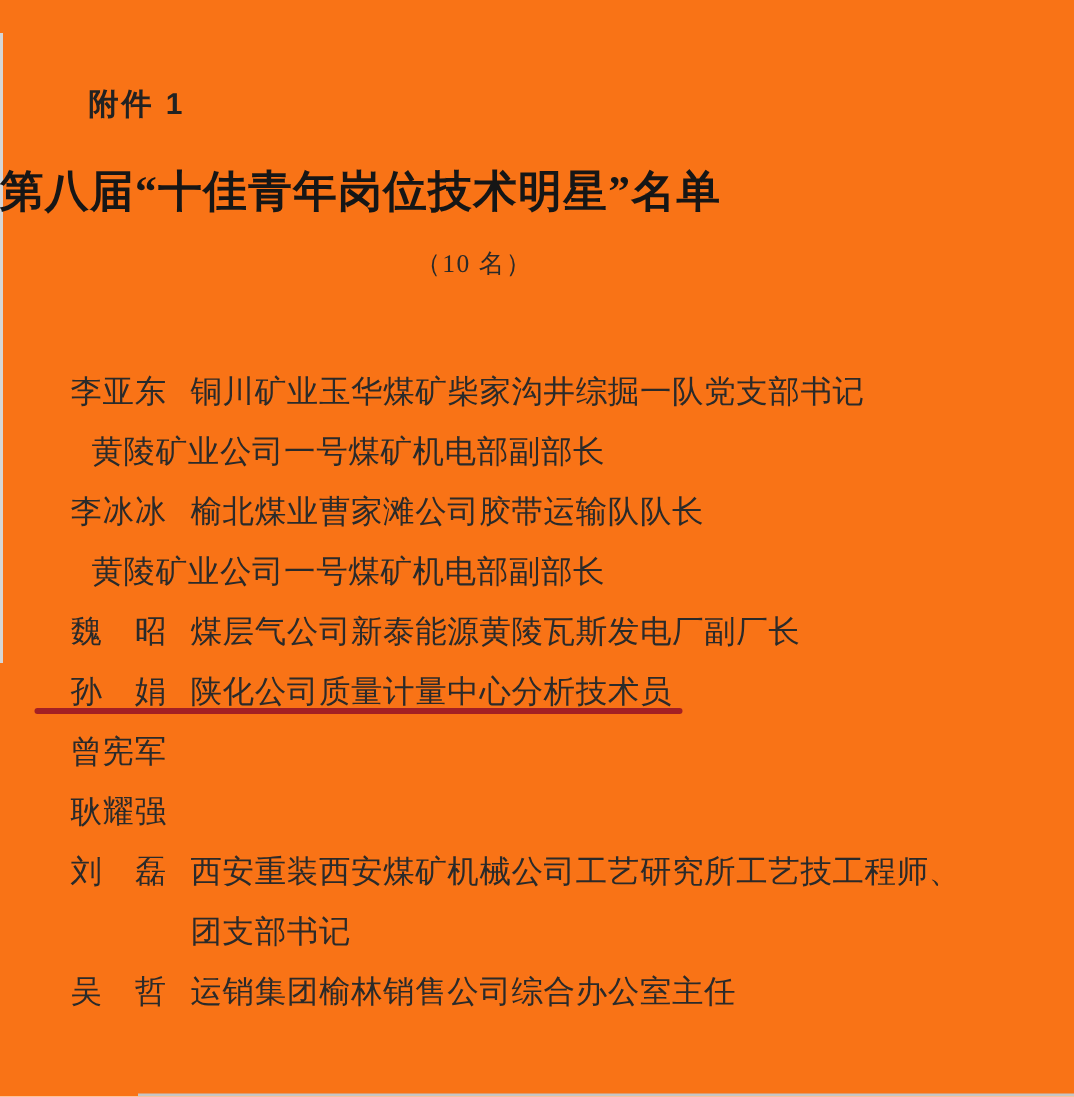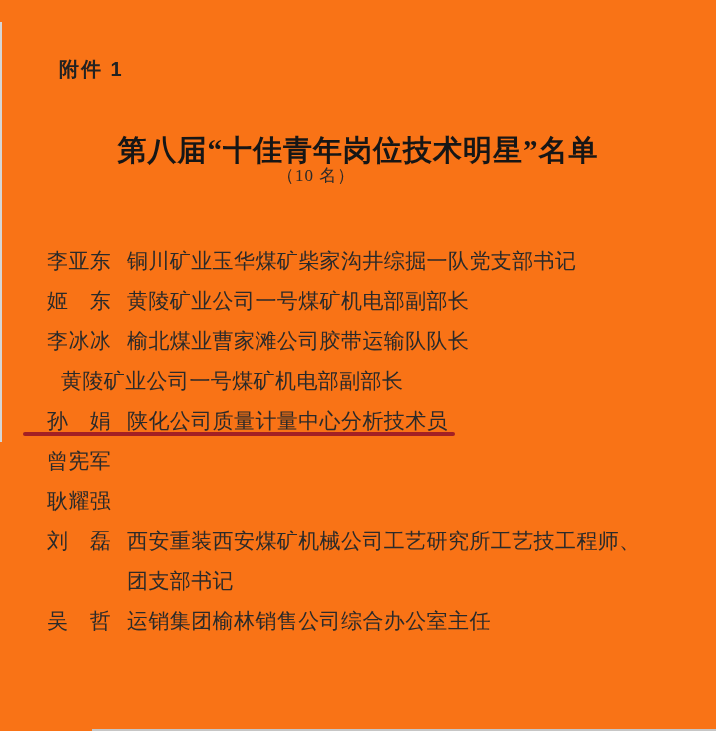--- a/index.html
+++ b/index.html
@@ -18,22 +18,22 @@
   .edge-right{right:0;top:0;width:2px;height:731px;
     background:linear-gradient(#4f4f4f,#9b9b9b 40%,#b8b8b8);}
   .edge-bottom{left:92px;bottom:0;width:624px;height:2px;background:#c6c6c6;}
 
   .attachment{
     position:absolute;left:59px;top:56px;
     font-family:"Liberation Sans","DejaVu Sans",sans-serif;
     font-weight:700;font-size:20px;letter-spacing:2px;color:#222;
   }
   .doc-title{
-    position:absolute;left:0;top:128px;width:716px;
-    text-align:center;font-weight:700;font-size:29px;
+    position:absolute;left:0;top:106px;width:716px;
+    font-weight:700;font-size:29px;
     letter-spacing:1px;color:#161616;line-height:44px;
   }
   .doc-subtitle{
     position:absolute;left:0;top:162px;width:632px;
     text-align:center;font-size:17px;letter-spacing:1px;color:#2a2a2a;
     line-height:28px;
   }
   .roster{
     position:absolute;left:47px;top:241px;width:620px;
     font-size:21px;letter-spacing:0.4px;
@@ -69,29 +69,32 @@
   <div class="doc-title">第八届“十佳青年岗位技术明星”名单</div>
 
   <div class="doc-subtitle">（10 名）</div>
 
   <div class="roster">
       <div class="row">
       <span class="name">李亚东</span>
       <span class="position">铜川矿业玉华煤矿柴家沟井综掘一队党支部书记</span>
     </div>
       <div class="row">
-      <span class="name">姬　东</span>
       <span class="position">黄陵矿业公司一号煤矿机电部副部长</span>
     </div>
       <div class="row">
       <span class="name">李冰冰</span>
       <span class="position">榆北煤业曹家滩公司胶带运输队队长</span>
     </div>
       <div class="row">
       <span class="position">黄陵矿业公司一号煤矿机电部副部长</span>
+    </div>
+      <div class="row">
+      <span class="name">魏　昭</span>
+      <span class="position">煤层气公司新泰能源黄陵瓦斯发电厂副厂长</span>
     </div>
       <div class="row">
       <span class="name">孙　娟</span>
       <span class="position">陕化公司质量计量中心分析技术员</span>
     <span class="red-underline" style="background: rgb(163, 32, 36);"></span>
       </div>
       <div class="row">
       <span class="name">曾宪军</span>
     </div>
       <div class="row">

